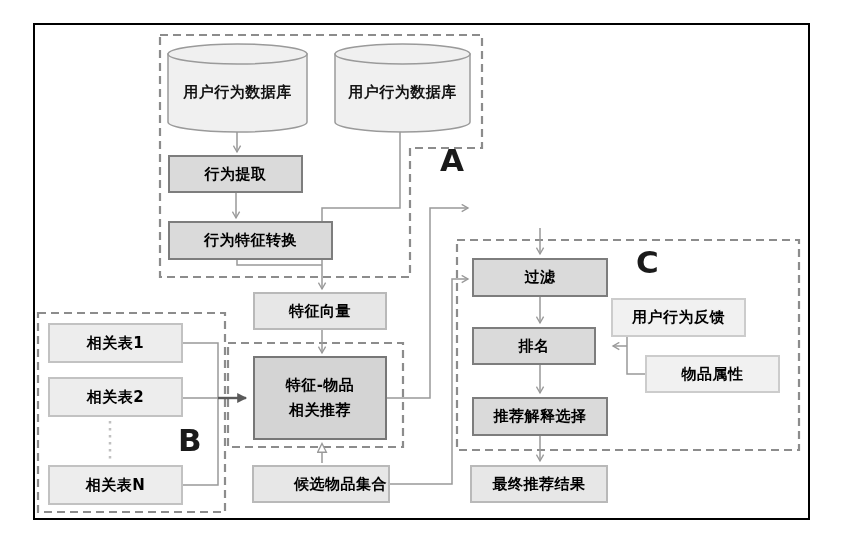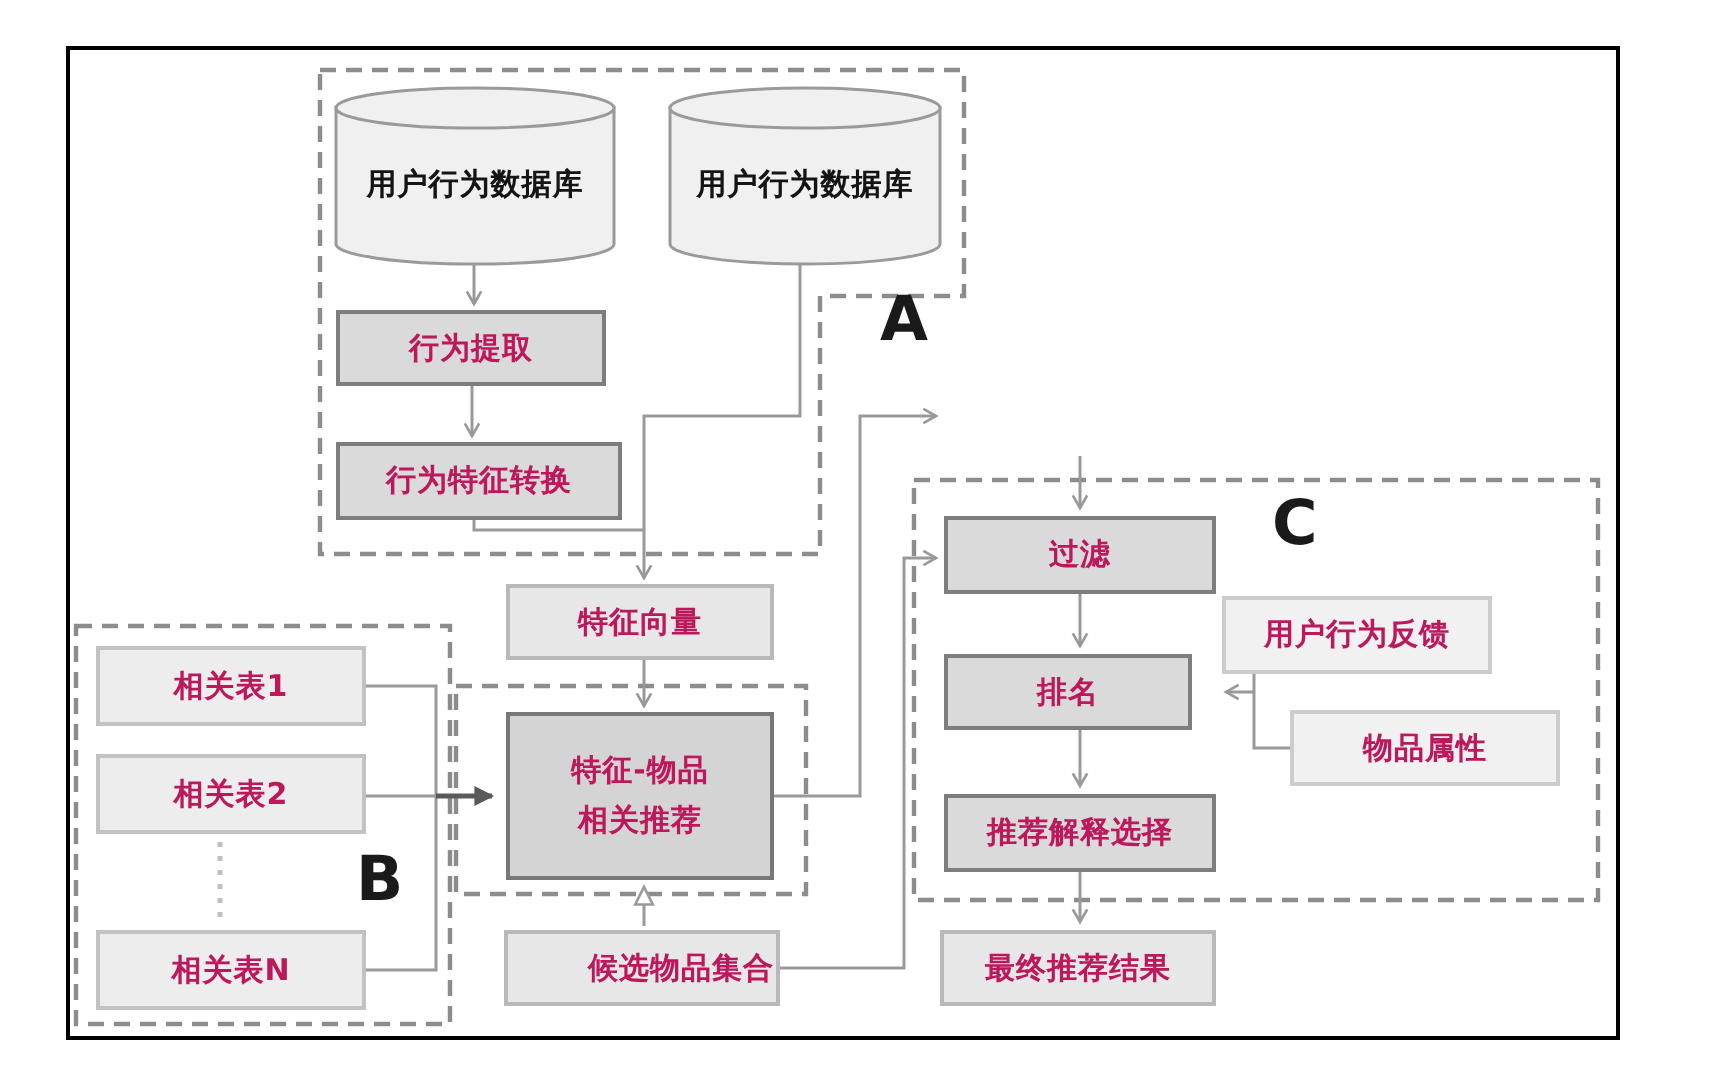--- a/index.html
+++ b/index.html
@@ -8,21 +8,21 @@
     font-family:"DejaVu Sans","Liberation Sans",sans-serif; overflow:hidden;
   }
   .frame {
     position:absolute; left:33px; top:23px; width:777px; height:497px;
     border:2px solid #000; box-sizing:border-box; background:#fff;
   }
   svg.layer { position:absolute; left:0; top:0; width:863px; height:542px; }
   .box {
     position:absolute; box-sizing:border-box; display:flex;
     align-items:center; justify-content:center; text-align:center;
-    font-weight:bold; font-size:15px; color:#be185d; letter-spacing:0.5px;
+    font-weight:bold; font-size:15px; color:#000000; letter-spacing:0.5px;
   }
   .process  { background:#dadada; border:2px solid #7d7d7d; }
   .bigproc  { background:#d4d4d4; border:2px solid #777777; white-space:pre-line; line-height:1.7; }
   .data     { background:#e7e7e7; border:2px solid #b9b9b9; }
   .tablebox { background:#ededed; border:2px solid #c2c2c2; }
   .feedback { background:#f1f1f1; border:2px solid #cccccc; }
   .cyl-label {
     position:absolute; display:flex; align-items:center; justify-content:center;
     font-weight:bold; font-size:15px; color:#141414; letter-spacing:0.5px;
   }
@@ -88,21 +88,21 @@
   </svg>
 
   <div class="cyl-label" style="left:168px; top:80px; width:139px; height:24px;">用户行为数据库</div>
   <div class="cyl-label" style="left:335px; top:80px; width:135px; height:24px;">用户行为数据库</div>
 
   <div class="seclabel" style="left:440px; top:142px;">A</div>
   <div class="seclabel" style="left:178px; top:422px;">B</div>
   <div class="seclabel" style="left:636px; top:244px;">C</div>
 
   <div class="box process" style="left:168px; top:155px; width:135px; height:38px;">行为提取</div>
-  <div class="box process" style="left:168px; top:221px; width:143px; height:39px;">行为特征转换</div>
+  <div class="box process" style="left:168px; top:221px; width:165px; height:39px;">行为特征转换</div>
   <div class="box data" style="left:253px; top:292px; width:134px; height:38px;">特征向量</div>
   <div class="box bigproc" style="left:253px; top:356px; width:134px; height:84px;">特征-物品
 相关推荐</div>
   <div class="box data" style="left:252px; top:465px; width:138px; height:38px;padding-left:39px;">候选物品集合</div>
 
   <div class="box tablebox" style="left:48px; top:323px; width:135px; height:40px;">相关表1</div>
   <div class="box tablebox" style="left:48px; top:377px; width:135px; height:40px;">相关表2</div>
   <div class="box tablebox" style="left:48px; top:465px; width:135px; height:40px;">相关表N</div>
 
   <div class="box process" style="left:472px; top:258px; width:136px; height:39px;">过滤</div>

